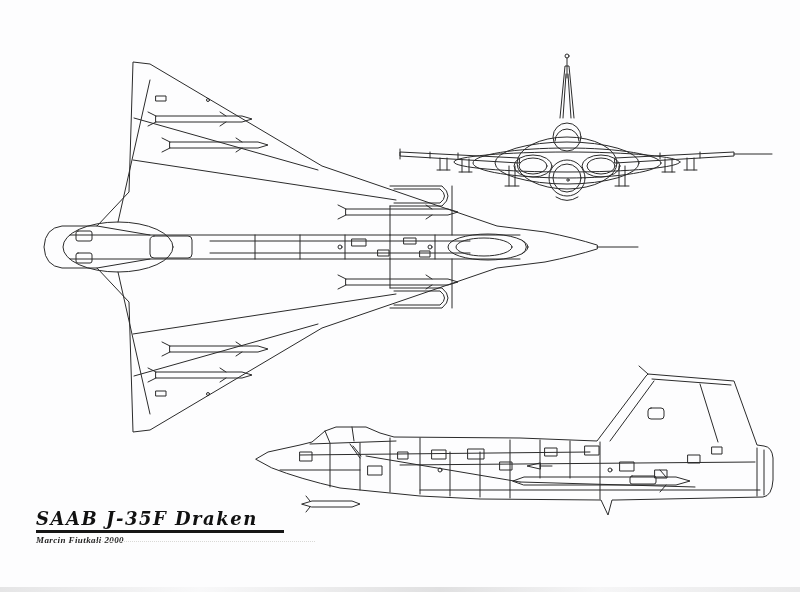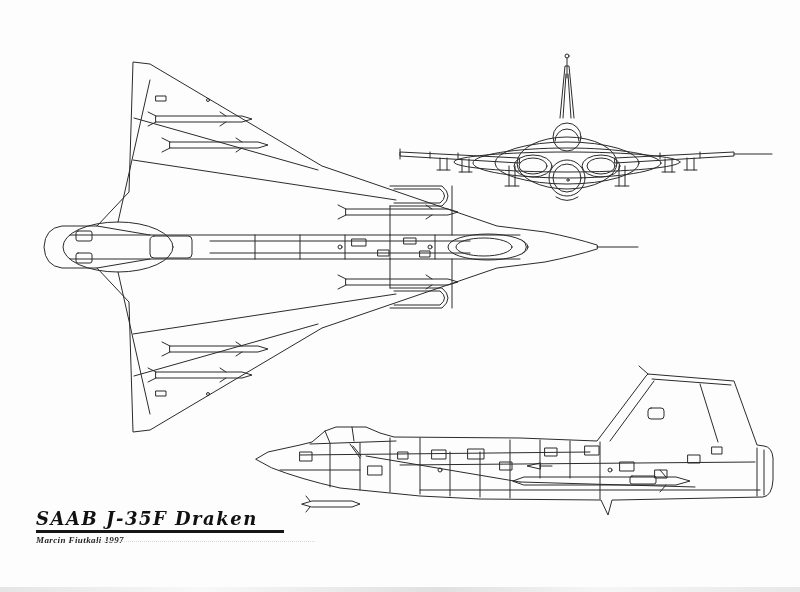--- a/index.html
+++ b/index.html
@@ -258,18 +258,18 @@
           <path d="M302,504 L312,501 L352,501 L360,504 L352,507 L312,507 Z"></path>
           <path class="thin" d="M310,501 L306,496 M310,507 L306,512"></path>
         </g>
       </g>
     </g>
   </svg>
 
   <div class="title-block">
     <div class="title-text">SAAB J-35F Draken</div>
     <div class="title-rule"></div>
-    <div class="author-text">Marcin Fiutkali 1997</div>
+    <div class="author-text">Marcin Fiutkali 2000</div>
   </div>
 
   <div class="scan-dots"></div>
   <div class="scan-band"></div>
 </div>
 
 </body></html>

